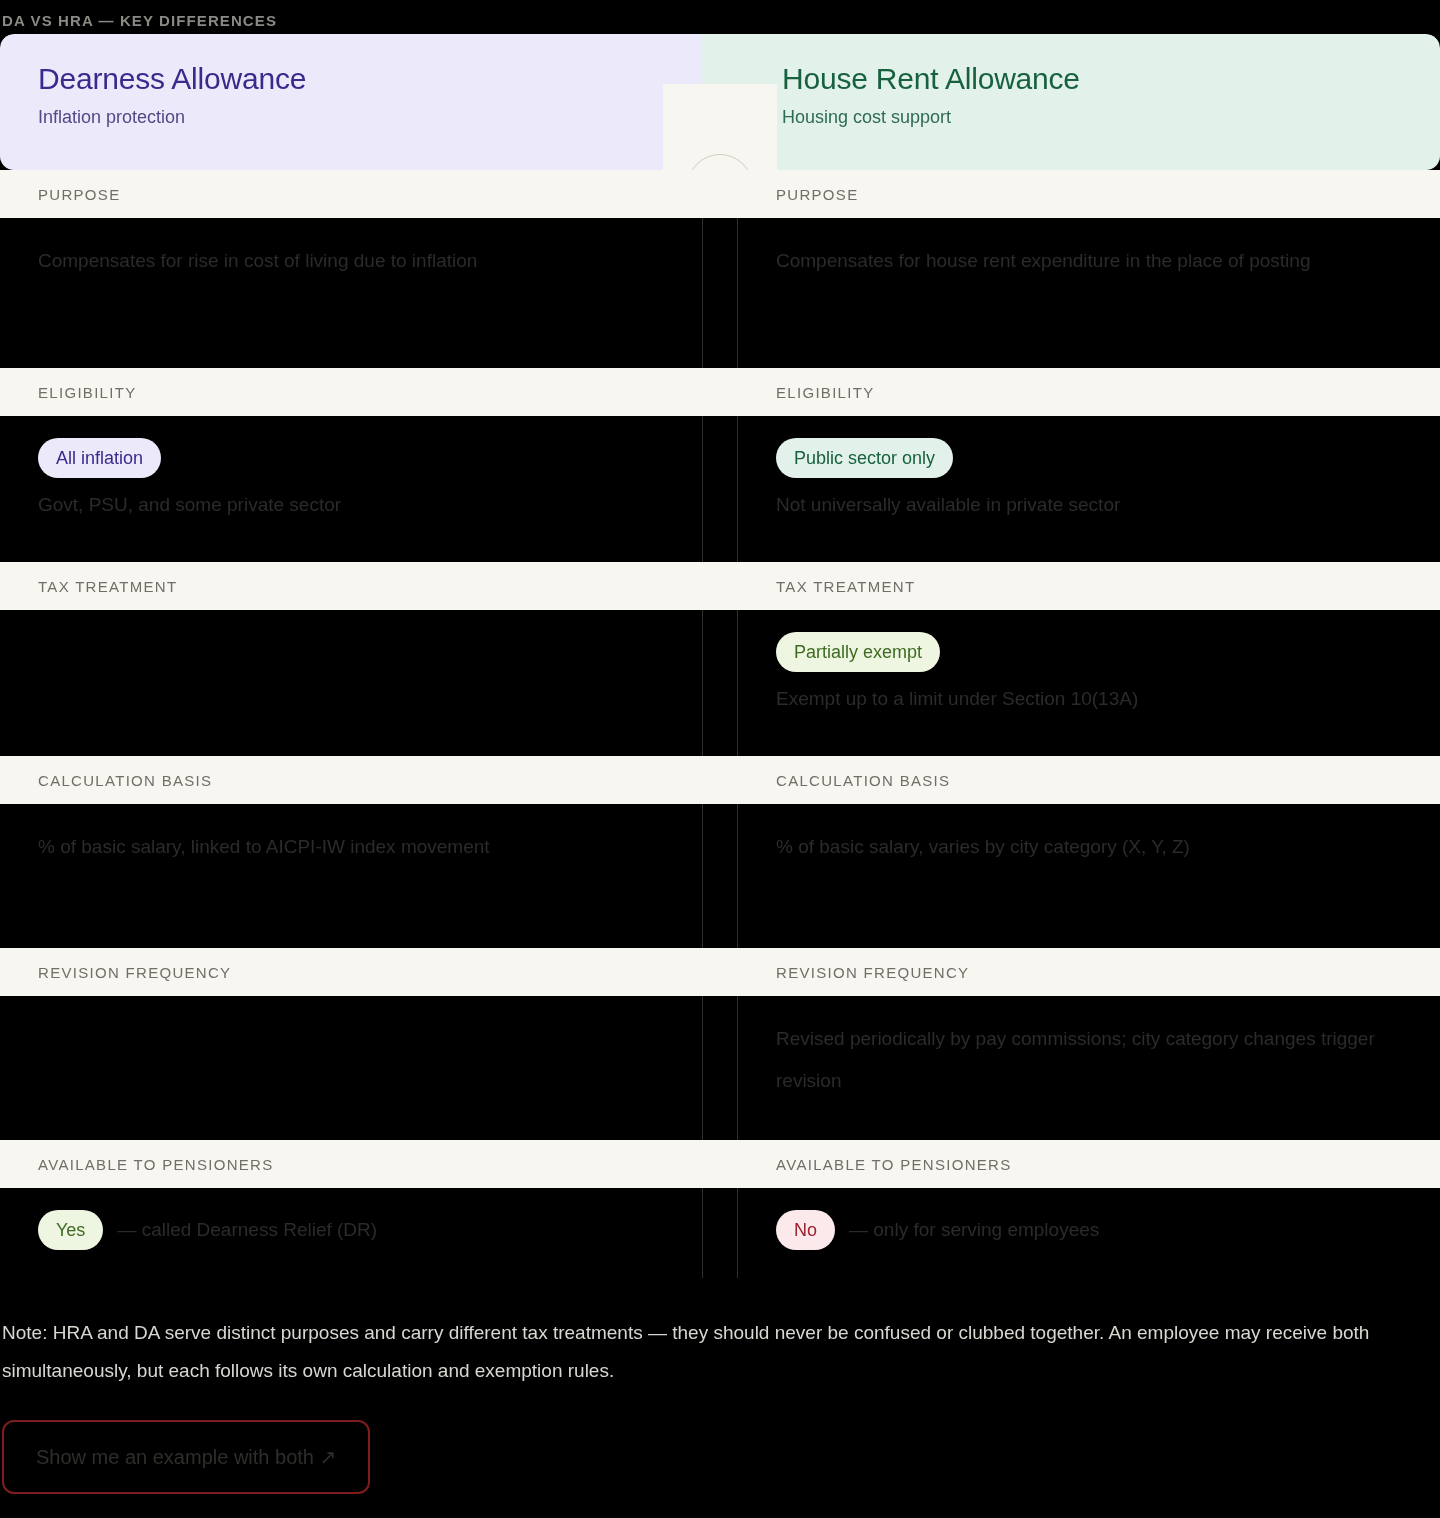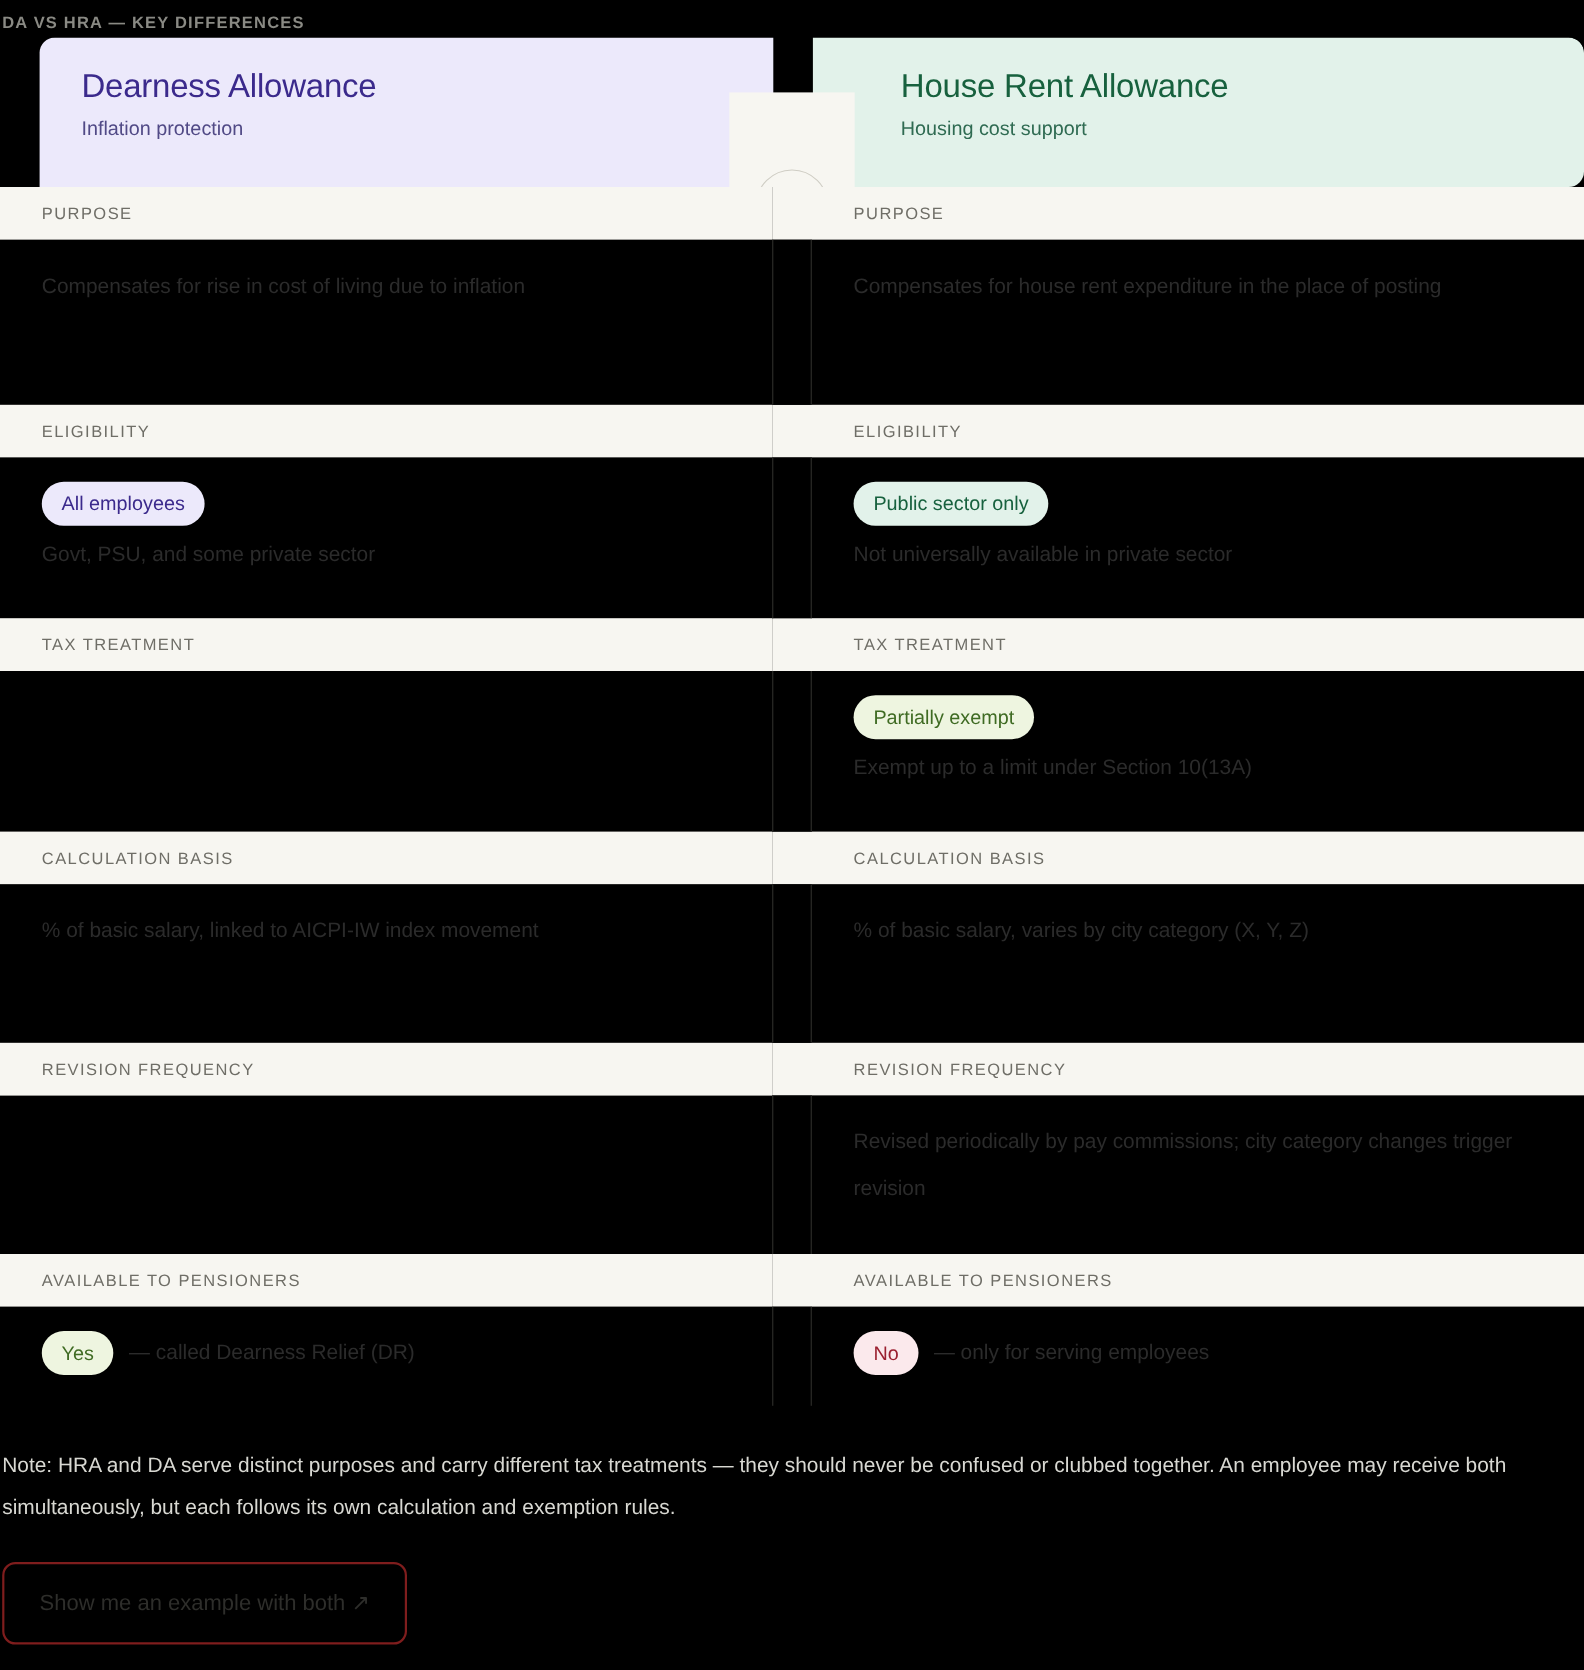--- a/index.html
+++ b/index.html
@@ -39,21 +39,20 @@
     display: flex;
     position: relative;
     width: 1440px;
     border-radius: 14px;
     overflow: hidden;
   }
 
   .col {
     width: 702px;
     position: relative;
-    margin-left: 36px;
   }
   .col.right { width: 738px; }
 
   
   .col-head {
     height: 136px;
     padding: 26px 38px 0 38px;
   }
   .col-head.da {
     background: #ece9fb;
@@ -258,21 +257,21 @@
         </div>
       </div>
       <div class="col-divider" style="top:48px;height:150px"></div>
     </div>
 
     <div class="row">
       <div class="cell">
         <div class="label-band">ELIGIBILITY</div>
         <div class="body-band" style="height:146px">
           <div class="chip-row">
-            <span class="chip violet">All employees</span>
+            <span class="chip violet">All inflation</span>
           </div>
           <div class="sub-note">Govt, PSU, and some private sector</div>
         </div>
       </div>
       <div class="cell right">
         <div class="label-band">ELIGIBILITY</div>
         <div class="body-band" style="height:128px">
           <div class="chip-row">
             <span class="chip green">Public sector only</span>
           </div>

